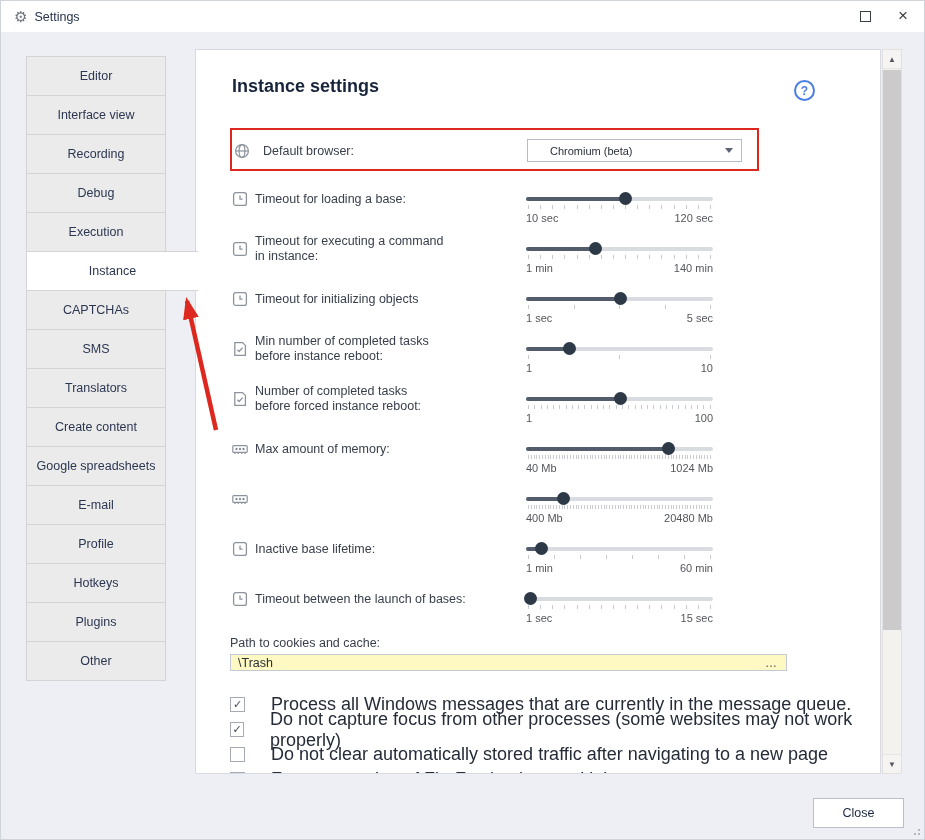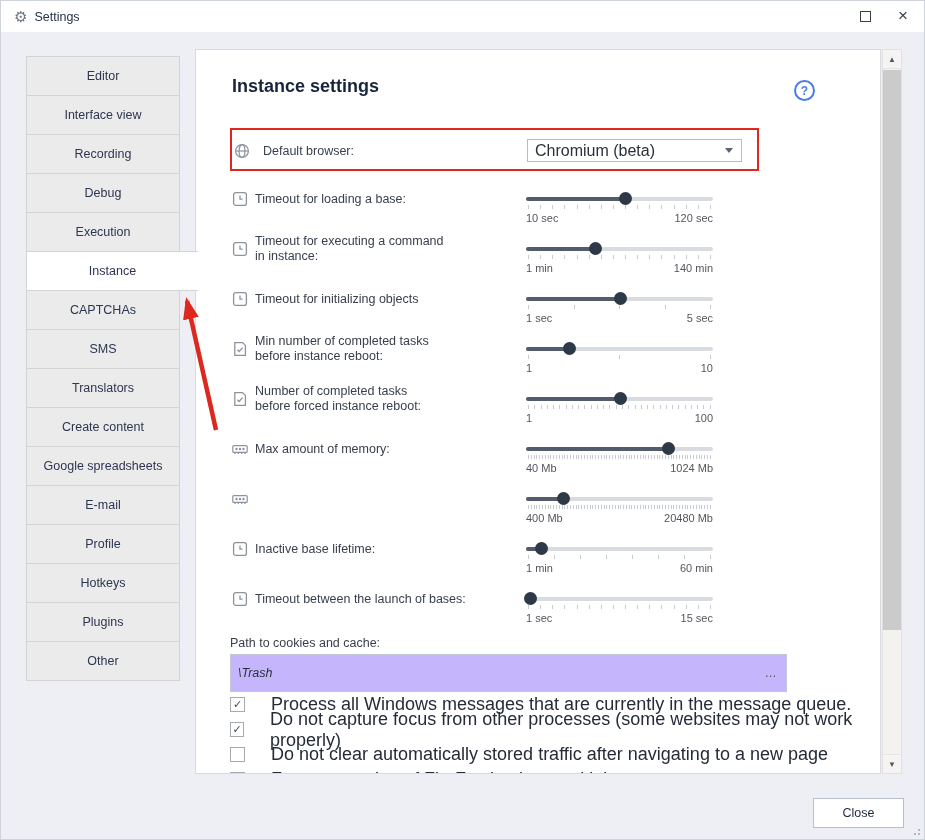--- a/index.html
+++ b/index.html
@@ -7,50 +7,50 @@
   
   .titlebar{position:absolute;left:0;top:0;width:100%;height:31px;background:#ffffff;display:flex;align-items:center;}
   .gear{font-size:15px;color:#6f7680;margin-left:13px;line-height:1;}
   .win-title{font-size:12.5px;font-weight:normal;color:#26334d;margin-left:7px;}
   .winbtn{position:absolute;top:0;width:34px;height:30px;display:flex;align-items:center;justify-content:center;cursor:default;}
   .winbtn.max{right:42px;}
   .winbtn.close{right:4px;font-size:17px;color:#3a3f46;}
   .maxbox{width:9px;height:9px;border:1px solid #3a3f46;display:block;}
   
   .sidebar{position:absolute;left:25px;top:55px;width:170px;z-index:6;}
-  .tab{box-sizing:border-box;width:154px;height:40px;margin-top:-1px;background:#ebebeb;border:1px solid #d4d4d6;color:#2b3650;font-size:12.5px;display:flex;align-items:center;justify-content:center;cursor:default;}
+  .tab{box-sizing:border-box;width:140px;height:40px;margin-top:-1px;background:#ebebeb;border:1px solid #d4d4d6;color:#2b3650;font-size:12.5px;display:flex;align-items:center;justify-content:center;cursor:default;}
   .tab:first-child{margin-top:0;}
   .tab.selected{background:#ffffff;width:172px;border-right:none;position:relative;z-index:7;}
   
   .panel{position:absolute;left:194px;top:48px;width:686px;height:725px;background:#ffffff;border:1px solid #d7dae0;box-sizing:border-box;overflow:hidden;z-index:2;}
   .panel-title{position:absolute;left:36px;top:26px;font-size:18px;font-weight:600;color:#17243c;}
   .help{position:absolute;left:598px;top:30px;width:17px;height:17px;border:2px solid #4a7de2;border-radius:50%;color:#4a7de2;font-size:12px;font-weight:bold;display:flex;align-items:center;justify-content:center;cursor:default;}
   .hl-rect{position:absolute;left:34px;top:78px;width:525px;height:39px;border:2px solid #dc281e;z-index:20;pointer-events:none;}
   .browser-row{position:absolute;left:38px;top:89px;height:23px;display:flex;align-items:center;text-align:center;}
   .browser-row .lbl{font-size:12.5px;color:#39404c;margin-left:6px;}
   .combo{position:absolute;left:331px;top:89px;width:215px;height:23px;background:#fff;border:1px solid #b6bdc9;box-sizing:border-box;display:flex;align-items:center;cursor:default;}
-  .combo .val{font-size:16px;color:#2a3038;margin-left:7px;flex:1;}
+  .combo .val{font-size:11px;color:#2a3038;margin-left:22px;flex:1;}
   .combo .arrow{width:0;height:0;border-left:4px solid transparent;border-right:4px solid transparent;border-top:5px solid #5a6472;margin-right:8px;}
   
   .sliders{position:absolute;left:36px;top:132px;width:487px;}
   .srow{position:relative;height:50px;}
   .slabel{position:absolute;left:0;top:0;min-height:34px;width:280px;display:flex;align-items:center;}
   .sicon{width:16px;height:16px;margin-right:7px;flex:0 0 16px;}
   .stext{font-size:12.5px;color:#39404c;line-height:1.18;white-space:pre-line;}
   .sctrl{position:absolute;left:294px;top:0;width:187px;height:46px;}
   .track{position:absolute;left:0;top:15px;width:187px;height:4px;background:#d8dbe0;border-radius:2px;}
   .fill{position:absolute;left:0;top:0;height:4px;background:#525c6b;border-radius:2px;}
   .thumb{position:absolute;top:-5px;width:13px;height:13px;background:#2e3947;border-radius:50%;margin-left:-6px;}
   .ticks{position:absolute;left:2px;top:23px;width:183px;display:flex;justify-content:space-between;}
   .tick{width:1px;height:4px;background:#c8ccd2;}
   .mm{position:absolute;left:0;top:30px;width:187px;display:flex;justify-content:space-between;}
   .mm span{font-size:11px;color:#53565c;}
   
   .path-label{position:absolute;left:34px;top:586px;font-size:12.5px;color:#39404c;}
-  .path-input{position:absolute;left:34px;top:604px;width:557px;height:38px;background:#c4b5fd;border:1px solid #c3c9d4;box-sizing:border-box;display:flex;align-items:center;font-style:italic;}
+  .path-input{position:absolute;left:34px;top:604px;width:557px;height:17px;background:#fef9c3;border:1px solid #c3c9d4;box-sizing:border-box;display:flex;align-items:center;}
   .path-input .txt{font-size:12.5px;color:#2a3038;margin-left:7px;flex:1;}
   .path-input .dots{font-size:12px;color:#555;margin-right:8px;letter-spacing:1px;cursor:default;}
   .checks{position:absolute;left:34px;top:642px;}
   .crow{height:25px;display:flex;align-items:center;}
   .cbox{width:13px;height:13px;background:#fff;border:1px solid #a6abb3;box-sizing:content-box;display:flex;align-items:center;justify-content:center;font-size:11px;color:#3f4650;}
   .clabel{font-size:18px;color:#252c38;margin-left:26px;}
   
   .scrollbar{position:absolute;left:881px;top:48px;width:20px;height:725px;background:#f3f2ef;border:1px solid #e2e1de;box-sizing:border-box;z-index:3;}
   .sb-btn{position:absolute;left:0;width:18px;height:18px;display:flex;align-items:center;justify-content:center;font-size:8px;color:#54585e;background:#f5f4f2;}
   .sb-btn.up{top:0;border-bottom:1px solid #e6e5e2;}

